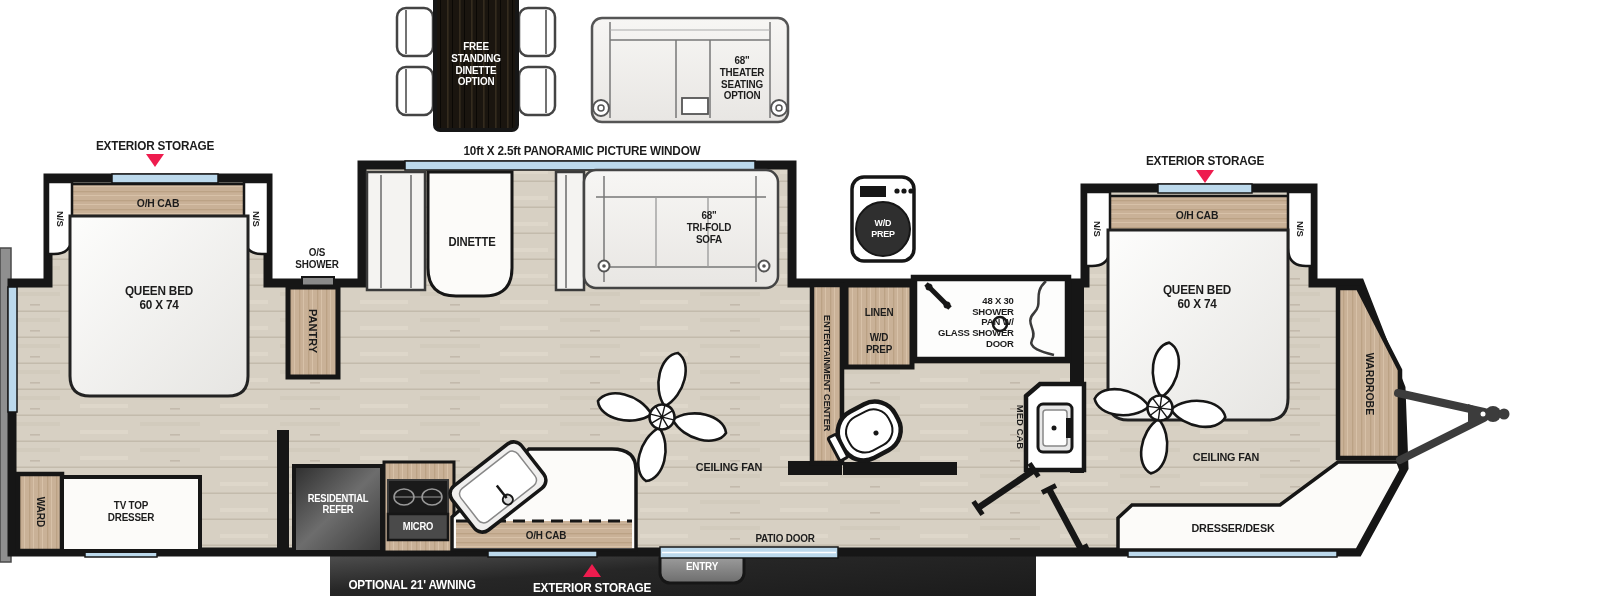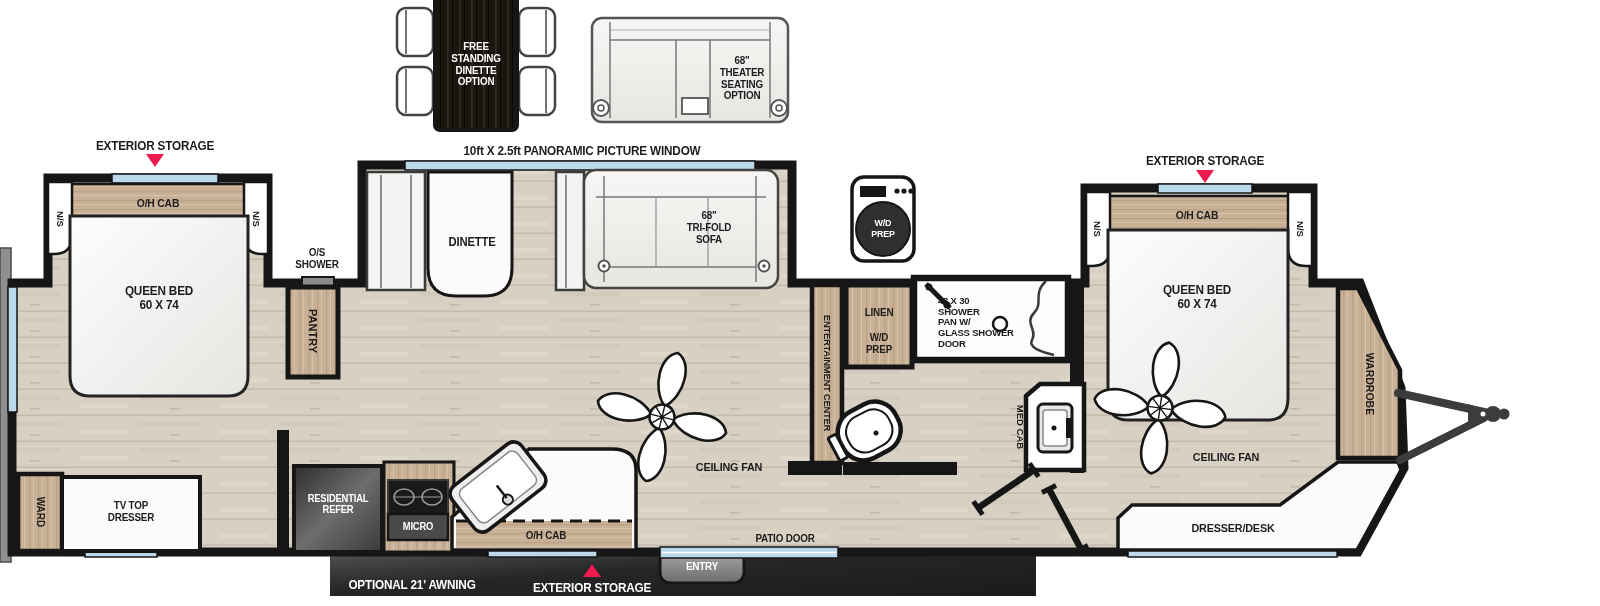--- a/index.html
+++ b/index.html
@@ -4,21 +4,21 @@
 <style>
   html,body{margin:0;padding:0;background:#fff;}
   #scene{position:relative;width:1600px;height:606px;background:#fff;overflow:hidden;
          font-family:"Liberation Sans",sans-serif;}
   #plan-svg{position:absolute;left:0;top:0;}
   .lbl{position:absolute;transform:translate(-50%,-50%) scaleX(.94);
        font-weight:bold;font-size:11px;line-height:1.12;color:#1c1c1c;
        text-align:center;white-space:pre-line;letter-spacing:-.2px;pointer-events:none;}
   .vlbl{writing-mode:vertical-rl;transform:translate(-50%,-50%);letter-spacing:0;}
   .white{color:#fff;}
-  .la{transform:none;text-align:left;}
+  .la{transform:none;text-align:right;}
   .s9{font-size:9.5px;} .s10{font-size:10px;} .s105{font-size:10.5px;}
   .s11{font-size:11px;} .s115{font-size:11.5px;} .s12{font-size:12px;} .s125{font-size:12.5px;}
   .tri{position:absolute;width:0;height:0;border-left:9px solid transparent;
        border-right:9px solid transparent;transform:translate(-50%,0);}
   .tri-down{border-top:13px solid #ee1c4e;}
   .tri-up{border-bottom:13px solid #ee1c4e;}
 </style>
 </head>
 <body>
 

